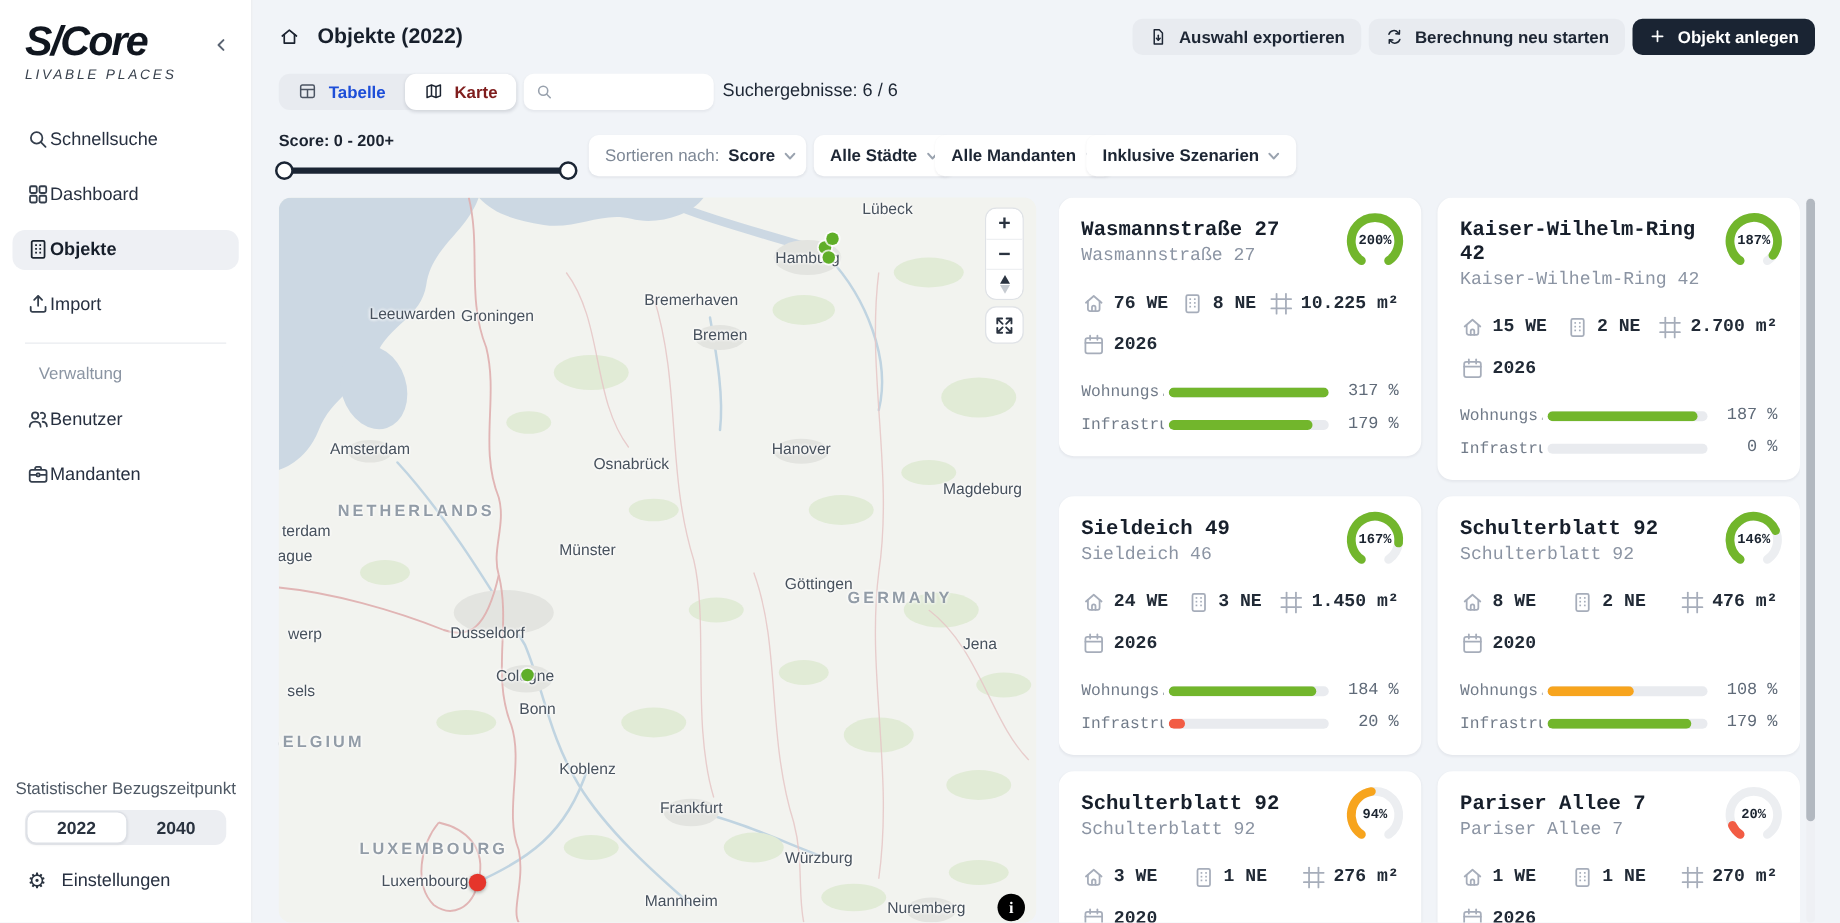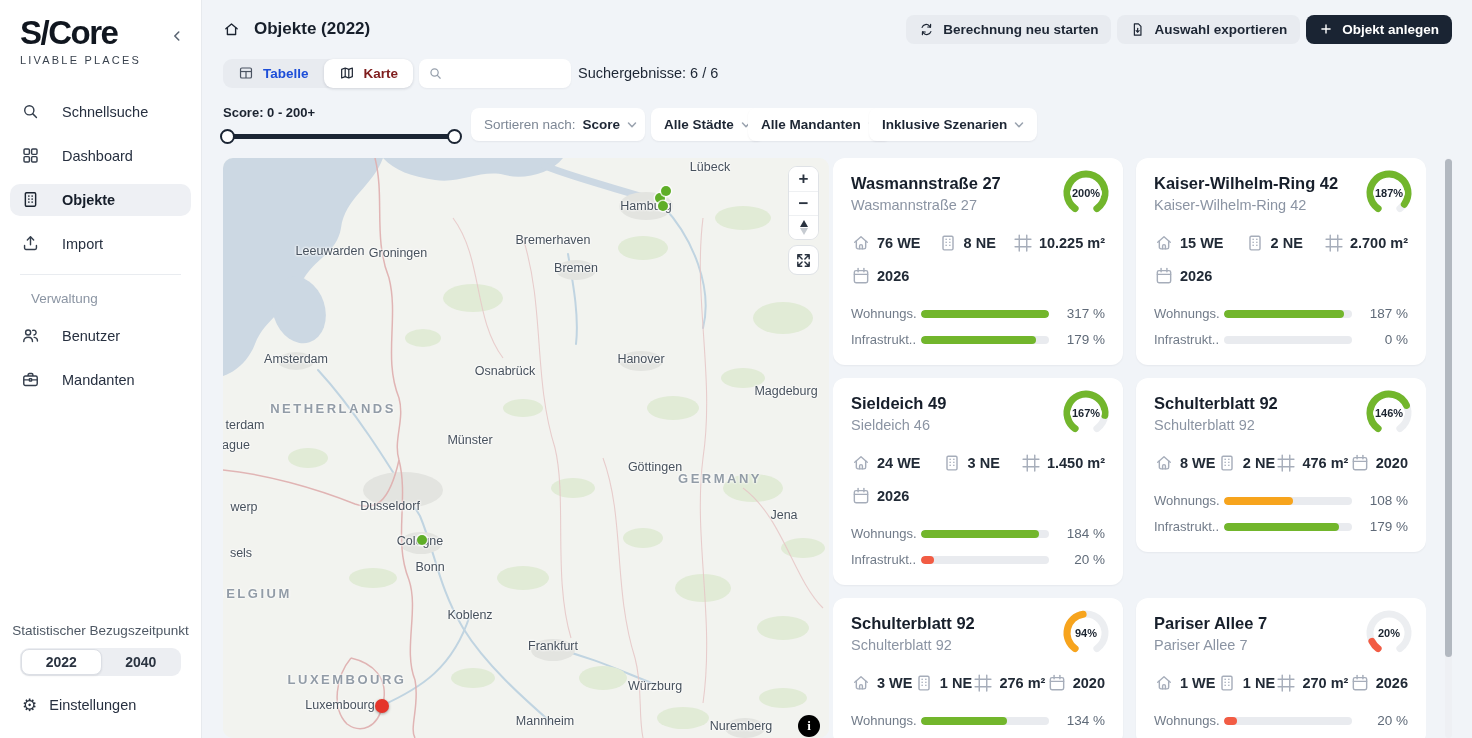--- a/index.html
+++ b/index.html
@@ -1,25 +1,25 @@
 <!DOCTYPE html>
 <html><head>
 <meta charset="utf-8">
 <style>
   * { margin:0; padding:0; box-sizing:border-box; }
   html,body { width:1472px; height:738px; overflow:hidden; font-family:"Liberation Sans", sans-serif; background:#f1f4f8; }
 
   
   .sidebar { position:absolute; left:0; top:0; width:202px; height:738px; background:#fff; border-right:1px solid #e7eaee; z-index:5; }
-  .logo-row { position:relative; padding:16px 22px 0 20px; }
+  .logo-row { position:relative; padding:16px 22px 0 20px;font-style:italic; }
   .logo-name { font-size:33px; font-weight:800; color:#10161f; letter-spacing:-1.5px; line-height:1.05; }
   .logo-tag { font-size:11px; letter-spacing:2.2px; color:#39424e; margin-top:3px; font-weight:500; }
   .collapse-btn { position:absolute; right:14px; top:26px; width:20px; height:20px; display:flex; align-items:center; justify-content:center; cursor:pointer; color:#6b7582; }
   .nav { padding:30px 10px 0; }
-  .nav-item { display:flex; align-items:center; gap:22px; height:32px; padding:0 11px; border-radius:10px; font-size:14.5px; color:#273040; margin-bottom:12px; cursor:pointer; }
+  .nav-item { display:flex; align-items:center; gap:0; height:32px; padding:0 11px; border-radius:10px; font-size:14.5px; color:#273040; margin-bottom:12px; cursor:pointer; }
   .nav-item.active { background:#eef0f4; font-weight:700; color:#161e2a; }
   .nav-item svg { flex:0 0 auto; }
   .nav-divider { height:1px; background:#e9ecf0; margin:14px 10px 16px; }
   .nav-section { font-size:13.5px; color:#8b95a3; padding:0 21px; margin-bottom:14px; }
   .sidebar-bottom { position:absolute; left:0; right:0; bottom:18px; }
   .ref-label { font-size:13.5px; color:#4e5864; text-align:center; margin-bottom:10px; }
   .year-toggle { margin:0 20px 14px; height:28px; background:#eceef2; border-radius:9px; display:flex; padding:1px; }
   .year-seg { flex:1; display:flex; align-items:center; justify-content:center; font-size:14px; font-weight:600; color:#2a3340; border-radius:8px; cursor:pointer; }
   .year-seg.active { background:#fff; border:1px solid #dcdfe5; font-weight:700; box-shadow:0 1px 2px rgba(16,24,40,.08); }
   .settings-row { display:flex; align-items:center; gap:12px; padding:0 22px; height:30px; font-size:14.5px; color:#273040; cursor:pointer; }
@@ -67,21 +67,21 @@
   .map-ctrl-group { position:absolute; top:8px; right:10px; width:31px; background:#fff; border:1px solid #dfe2e6; border-radius:9px; overflow:hidden; }
   .map-ctrl-btn { width:100%; height:24px; display:flex; align-items:center; justify-content:center; font-size:17px; font-weight:700; color:#2a3340; cursor:pointer; background:#fff; border:none; }
   .map-ctrl-btn + .map-ctrl-btn { border-top:1px solid #eef0f2; }
   .compass { display:flex; flex-direction:column; align-items:center; gap:1px; }
   .tri-up { width:0; height:0; border-left:4.5px solid transparent; border-right:4.5px solid transparent; border-bottom:7px solid #2a3340; }
   .tri-down { width:0; height:0; border-left:4.5px solid transparent; border-right:4.5px solid transparent; border-top:7px solid #c6cbd1; }
   .map-fullscreen { position:absolute; top:87px; right:10px; width:31px; height:30px; background:#fff; border:1px solid #dfe2e6; border-radius:9px; display:flex; align-items:center; justify-content:center; cursor:pointer; }
   .map-info { position:absolute; right:9px; bottom:1px; width:22px; height:22px; border-radius:50%; background:#000; color:#fff; display:flex; align-items:center; justify-content:center; font-weight:800; font-size:13px; font-family:"Liberation Serif", serif; cursor:pointer; }
 
   
-  .cards { position:absolute; top:158px; left:631px; width:593px; height:580px; overflow:hidden; }
+  .cards { position:absolute; top:158px; left:645px; width:593px; height:580px; overflow:hidden;font-family:Liberation Mono, monospace; }
   .card-grid { display:grid; grid-template-columns:290px 290px; column-gap:13px; row-gap:13px; align-items:start; }
   .card { background:#fff; border-radius:12px; padding:16px 18px 18px; position:relative; box-shadow:0 1px 2px rgba(16,24,40,.05); cursor:pointer; }
   .card-title { font-size:16.5px; font-weight:700; color:#171f2b; padding-right:54px; }
   .card-subtitle { font-size:14.5px; color:#8b94a3; margin-top:4px; padding-right:54px; }
   .gauge { position:absolute; top:11px; right:13px; width:48px; height:48px; }
   .gauge svg { display:block; }
   .gauge-label { position:absolute; inset:0; display:flex; align-items:center; justify-content:center; }
   .gauge-label span { font-size:11px; font-weight:700; color:#1b2430; background:#fff; border-radius:7px; padding:0 2px; }
   .stats { margin-top:20px; display:flex; flex-wrap:wrap; justify-content:space-between; row-gap:13px; }
   .stat { display:flex; align-items:center; gap:6px; font-size:14.5px; font-weight:600; color:#212a36; white-space:nowrap; }
@@ -204,37 +204,37 @@
       <svg class="icn" width="17" height="17" viewBox="0 0 24 24" fill="none" stroke="#1b2330" stroke-width="1.9" stroke-linecap="round" stroke-linejoin="round">
           <path d="M4 11 12 4.3 20 11"></path>
           <path d="M6.2 9.4V19h11.6V9.4"></path>
         </svg>
     </span>
     <div class="page-title">Objekte (2022)</div>
     <div class="header-actions">
       <button class="btn">
         <span>
             <svg class="icn" width="15" height="15" viewBox="0 0 24 24" fill="none" stroke="#1d2634" stroke-width="1.9" stroke-linecap="round" stroke-linejoin="round">
+              <path d="M7 3h6.5L17.5 7v14H7z"></path>
+              <line x1="12.2" y1="10" x2="12.2" y2="16"></line>
+              <polyline points="9.8,13.8 12.2,16.2 14.6,13.8"></polyline>
+            </svg>
+          </span>
+        <span>Auswahl exportieren</span>
+      </button>
+      <button class="btn">
+        <span>
+            <svg class="icn" width="15" height="15" viewBox="0 0 24 24" fill="none" stroke="#1d2634" stroke-width="1.9" stroke-linecap="round" stroke-linejoin="round">
               <path d="M5 8.6a6.8 6.8 0 0 1 11.6-2.3l1.7 1.8"></path>
               <polyline points="18.6,3.8 18.4,8.3 13.9,8"></polyline>
               <path d="M19 15.4a6.8 6.8 0 0 1-11.6 2.3l-1.7-1.8"></path>
               <polyline points="5.4,20.2 5.6,15.7 10.1,16"></polyline>
             </svg>
           </span>
         <span>Berechnung neu starten</span>
-      </button>
-      <button class="btn">
-        <span>
-            <svg class="icn" width="15" height="15" viewBox="0 0 24 24" fill="none" stroke="#1d2634" stroke-width="1.9" stroke-linecap="round" stroke-linejoin="round">
-              <path d="M7 3h6.5L17.5 7v14H7z"></path>
-              <line x1="12.2" y1="10" x2="12.2" y2="16"></line>
-              <polyline points="9.8,13.8 12.2,16.2 14.6,13.8"></polyline>
-            </svg>
-          </span>
-        <span>Auswahl exportieren</span>
       </button>
       <button class="btn dark">
         <span>
             <svg class="icn" width="14" height="14" viewBox="0 0 24 24" fill="none" stroke="#fff" stroke-width="2.4" stroke-linecap="round">
               <line x1="12" y1="5" x2="12" y2="19"></line>
               <line x1="5" y1="12" x2="19" y2="12"></line>
             </svg>
           </span>
         <span>Objekt anlegen</span>
       </button>

